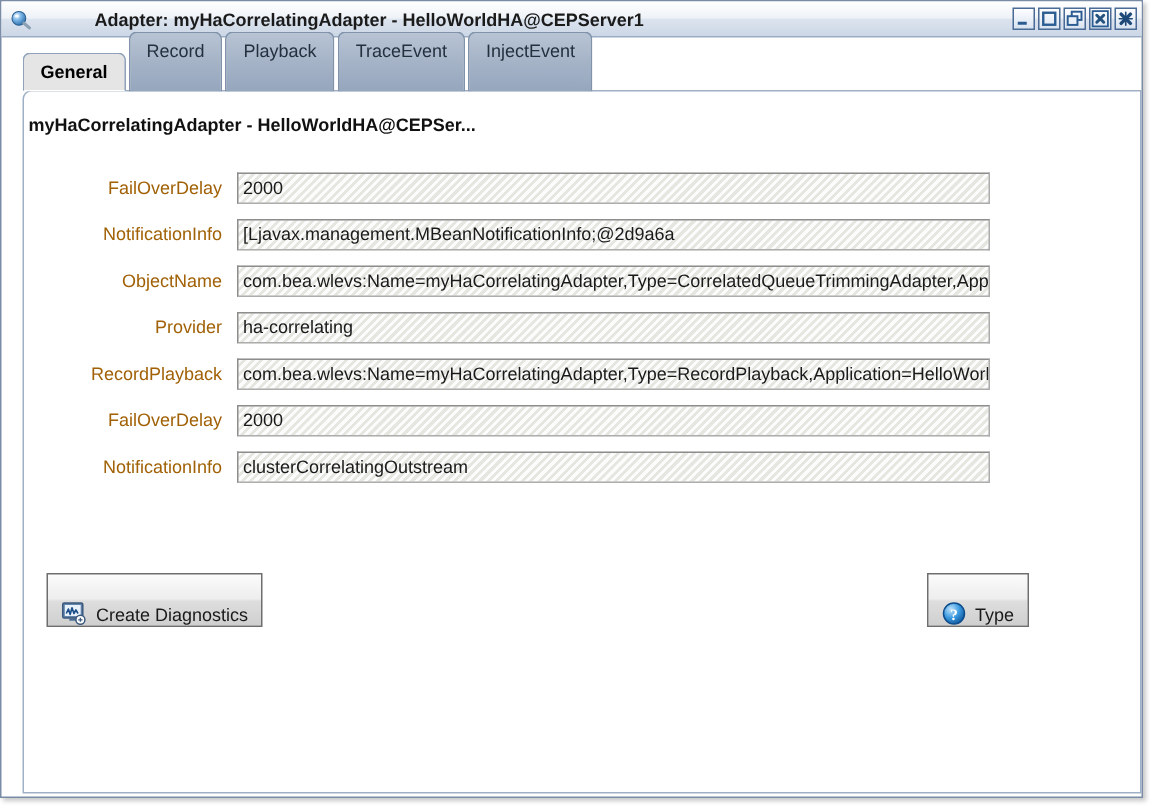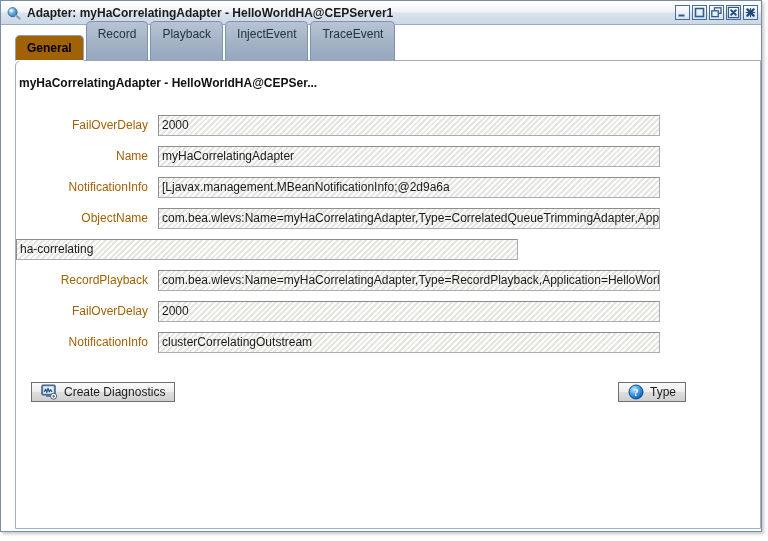--- a/index.html
+++ b/index.html
@@ -32,20 +32,21 @@
   
   .titlebar {
     position: relative;
     height: 24px;
     background: linear-gradient(to bottom, #ffffff 0%, #eef2f7 48%, #dbe3ee 52%, #ccd7e6 100%);
     border-bottom: 1px solid #9badc4;
     display: flex;
     align-items: center;
     padding: 0 3px 0 5px;
     box-sizing: border-box;
+    gap: 36px;
   }
   .title-icon {
     width: 16px; height: 16px;
     position: relative;
     flex: 0 0 auto;
     margin-right: 5px;
   }
   .title-text {
     font-size: 12px;
     font-weight: bold;
@@ -84,21 +85,21 @@
     background: linear-gradient(to bottom, #b8c4d4 0%, #a5b3c7 50%, #95a6bd 100%);
     border: 1px solid #8093ab;
     border-bottom: none;
     border-radius: 5px 5px 0 0;
     margin-right: 2px;
     box-sizing: border-box;
     cursor: pointer;
     white-space: nowrap;
   }
   .tab.active {
-    background: #a16207;
+    background: #e5e5e5;
     color: #000000;
     font-weight: bold;
     height: 26px;
     line-height: 25px;
     border: 1px solid #8fa2ba;
     border-bottom: 1px solid #ffffff;
     position: relative;
     z-index: 6;
   }
 
@@ -165,27 +166,27 @@
     line-height: 19px;
     padding: 0 3px;
     overflow: hidden;
     white-space: nowrap;
     text-overflow: clip;
     cursor: text;
   }
 
   
   .btn {
-    height: 20px;
+    height: 36px;
     border: 1px solid #6e6e6e;
     background: linear-gradient(to bottom, #fbfbfb 0%, #ededed 48%, #dedede 52%, #cfcfcf 100%);
     font-size: 12px;
     color: #1a1a1a;
     display: inline-flex;
-    align-items: center;
+    align-items: flex-end;
     padding: 0 9px;
     box-sizing: border-box;
     cursor: pointer;
     white-space: nowrap;
   }
   .btn .bicon { margin-right: 6px; display: inline-flex; flex: 0 0 auto; }
 
   .btn-create {
     position: absolute;
     left: 15px;
@@ -250,51 +251,48 @@
             <path d="M6.5 2.2 L6.5 10.8 M2.2 6.5 L10.8 6.5" stroke="#1d4a78" stroke-width="1.1" stroke-linecap="round"></path>
           </svg>
         </span>
       </span>
     </div>
 
     <div class="tabstrip">
       <div class="tab active"><span>General</span></div>
       <div class="tab"><span>Record</span></div>
       <div class="tab"><span>Playback</span></div>
+      <div class="tab"><span>TraceEvent</span></div>
       <div class="tab"><span>InjectEvent</span></div>
-      <div class="tab"><span>TraceEvent</span></div>
     </div>
 
     <div class="panel">
 
       <div class="panel-title">myHaCorrelatingAdapter - HelloWorldHA@CEPSer...</div>
 
       <div class="form">
 
         <div class="frow">
           <div class="flabel">FailOverDelay</div>
           <div class="fvalue">2000</div>
         </div>
 
-        <div class="frow">
-          <div class="flabel">Name</div>
-          <div class="fvalue">myHaCorrelatingAdapter</div>
-        </div>
 
         <div class="frow">
           <div class="flabel">NotificationInfo</div>
           <div class="fvalue">[Ljavax.management.MBeanNotificationInfo;@2d9a6a</div>
         </div>
 
         <div class="frow">
           <div class="flabel">ObjectName</div>
           <div class="fvalue">com.bea.wlevs:Name=myHaCorrelatingAdapter,Type=CorrelatedQueueTrimmingAdapter,Application=HelloWorldHA</div>
         </div>
 
         <div class="frow">
+          <div class="flabel">Provider</div>
           <div class="fvalue">ha-correlating</div>
         </div>
 
         <div class="frow">
           <div class="flabel">RecordPlayback</div>
           <div class="fvalue">com.bea.wlevs:Name=myHaCorrelatingAdapter,Type=RecordPlayback,Application=HelloWorldHA</div>
         </div>
 
         <div class="frow">
           <div class="flabel">FailOverDelay</div>

